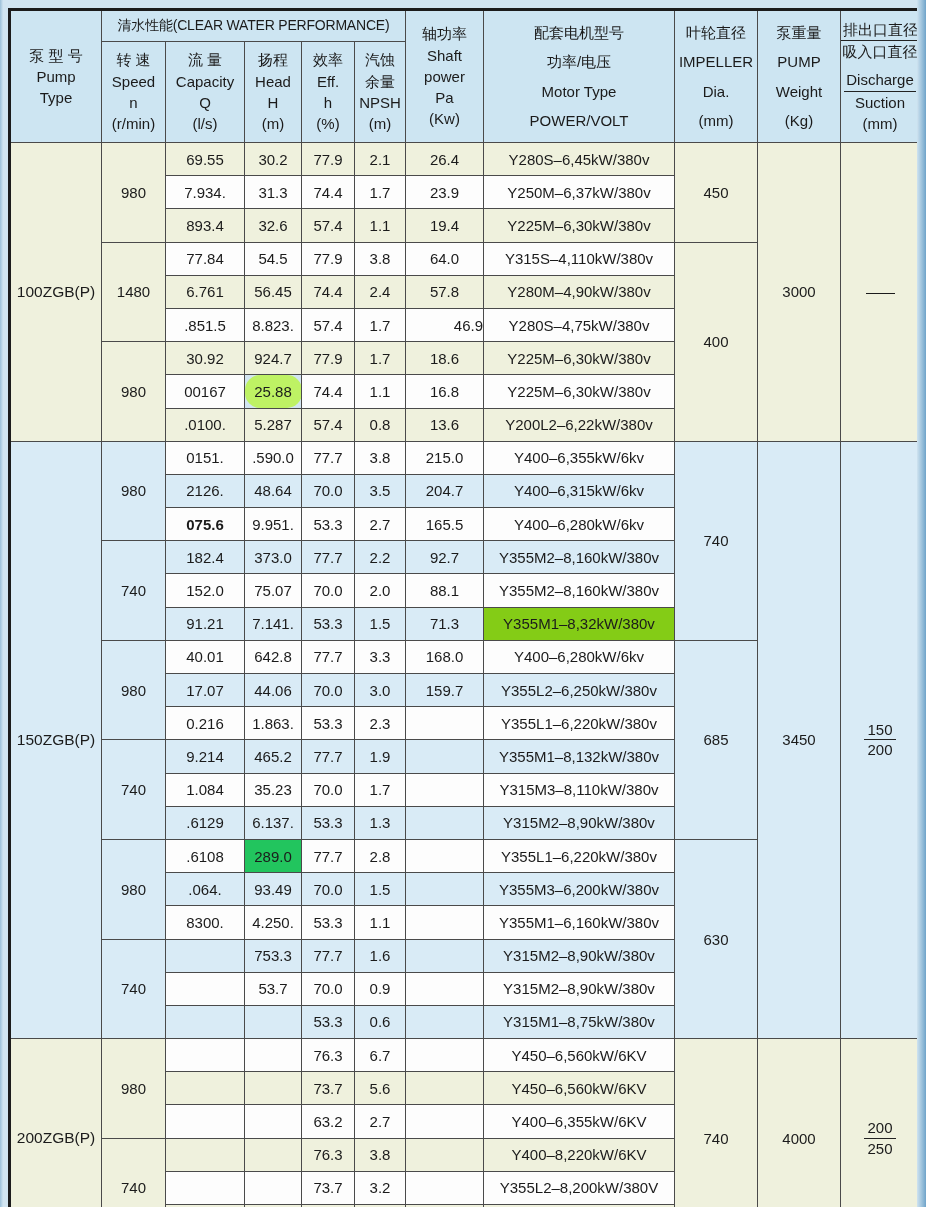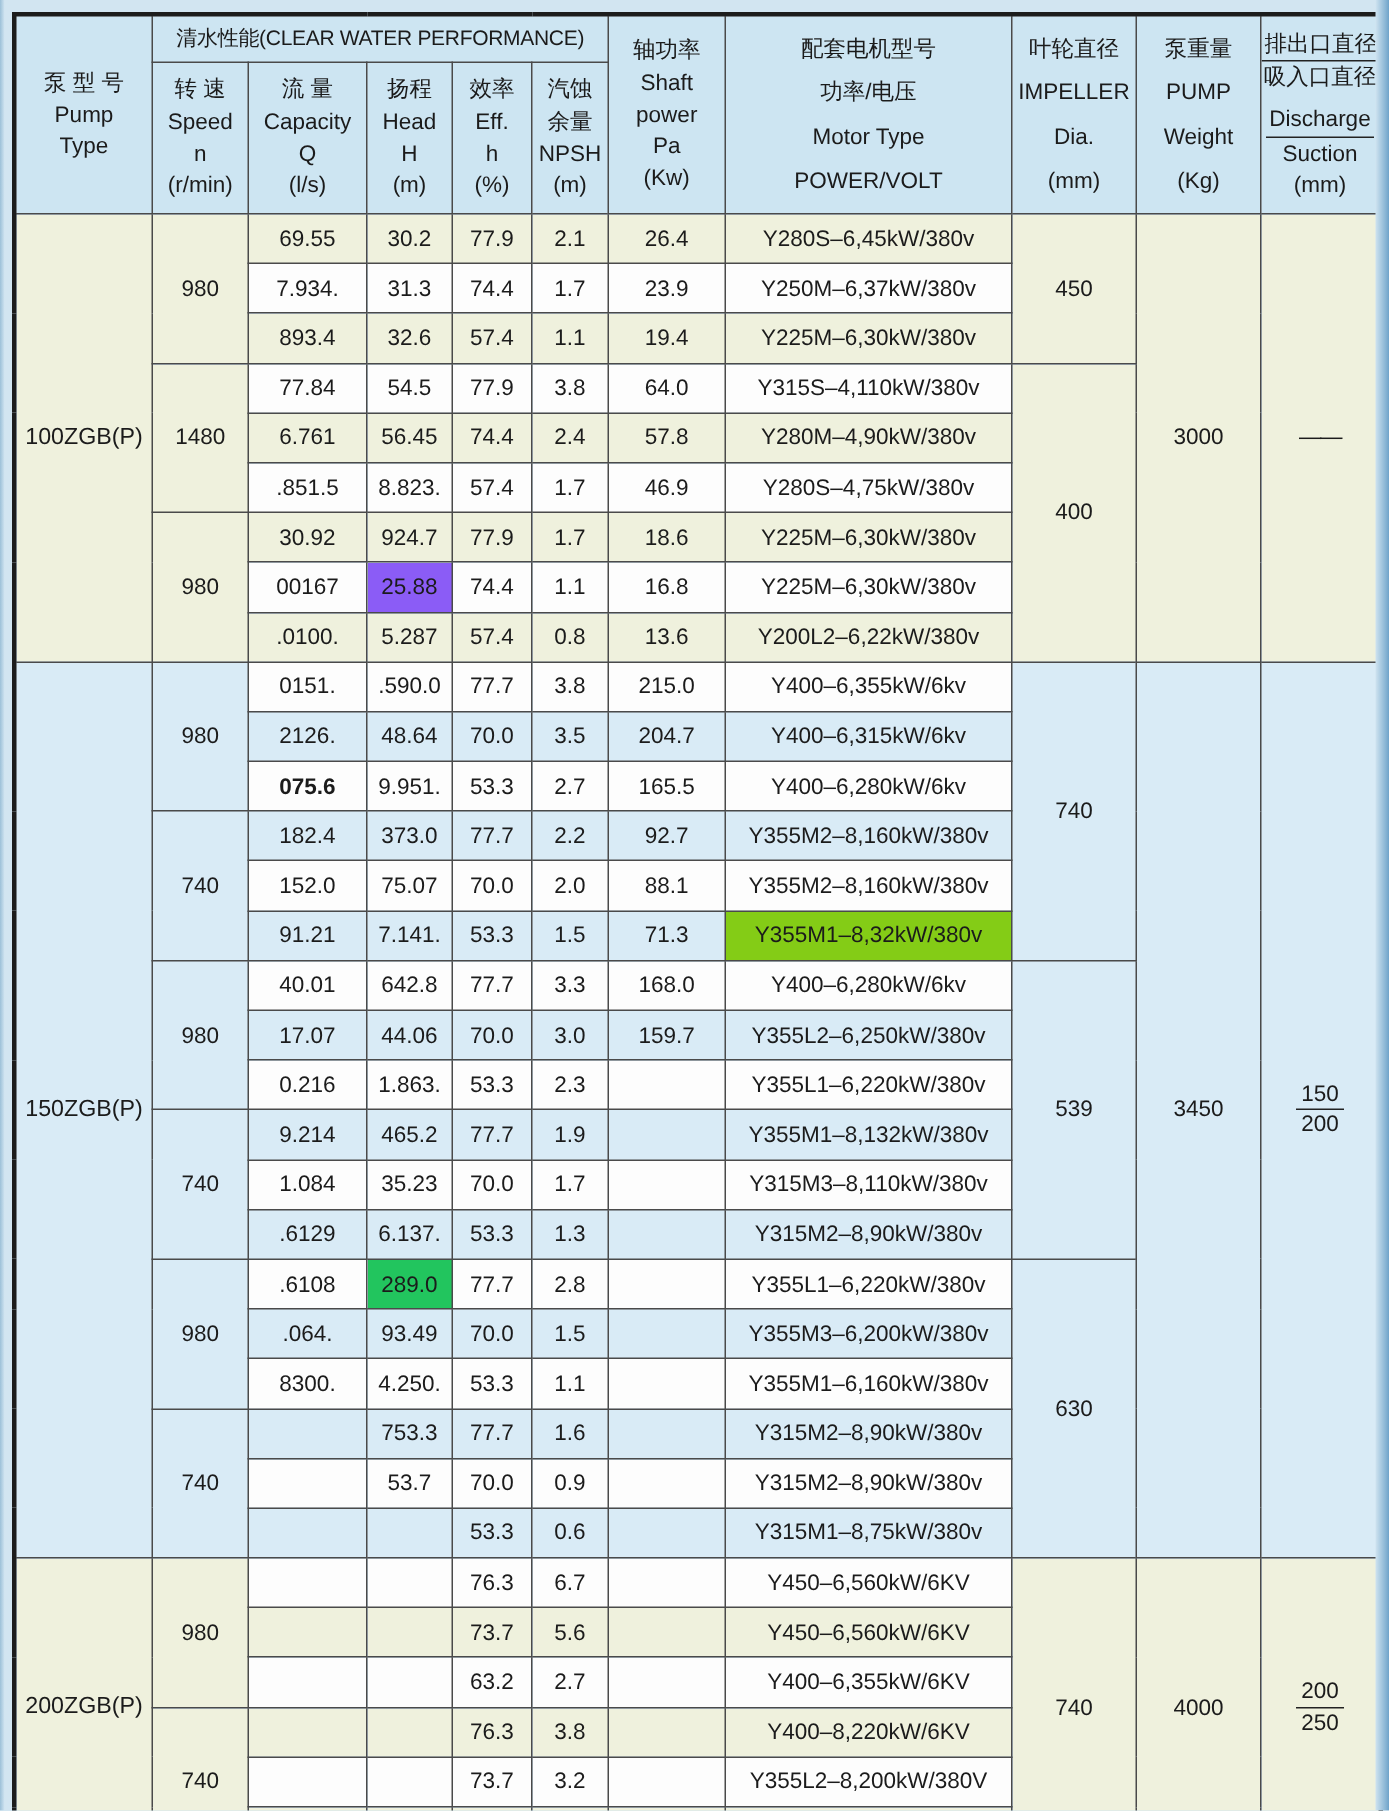--- a/index.html
+++ b/index.html
@@ -195,35 +195,35 @@
         <td style="background: rgb(239, 241, 221);">74.4</td>
         <td style="background: rgb(239, 241, 221);">2.4</td>
         <td style="background: rgb(239, 241, 221);">57.8</td>
         <td class="motor" style="background: rgb(239, 241, 221);">Y280M–4,90kW/380v</td>
       </tr>
       <tr>
         <td style="background: rgb(253, 253, 253);">.851.5</td>
         <td style="background: rgb(253, 253, 253);">8.823.</td>
         <td style="background: rgb(253, 253, 253);">57.4</td>
         <td style="background: rgb(253, 253, 253);">1.7</td>
-        <td style="background: rgb(253, 253, 253);">46.9</td>
+        <td style="background: rgb(253, 253, 253); text-align: right;">46.9</td>
         <td class="motor" style="background: rgb(253, 253, 253);">Y280S–4,75kW/380v</td>
       </tr>
       <tr>
         <td rowspan="3" style="background: rgb(239, 241, 221);">980</td>
         <td style="background: rgb(239, 241, 221);">30.92</td>
         <td style="background: rgb(239, 241, 221);">924.7</td>
         <td style="background: rgb(239, 241, 221);">77.9</td>
         <td style="background: rgb(239, 241, 221);">1.7</td>
         <td style="background: rgb(239, 241, 221);">18.6</td>
         <td class="motor" style="background: rgb(239, 241, 221);">Y225M–6,30kW/380v</td>
       </tr>
       <tr>
         <td style="background: rgb(253, 253, 253);">00167</td>
-        <td style="background: #8b5cf6;">25.88</td>
+        <td style="background: #bef264; border-radius: 15px;">25.88</td>
         <td style="background: rgb(253, 253, 253);">74.4</td>
         <td style="background: rgb(253, 253, 253);">1.1</td>
         <td style="background: rgb(253, 253, 253);">16.8</td>
         <td class="motor" style="background: rgb(253, 253, 253);">Y225M–6,30kW/380v</td>
       </tr>
       <tr>
         <td style="background: rgb(239, 241, 221);">.0100.</td>
         <td style="background: rgb(239, 241, 221);">5.287</td>
         <td style="background: rgb(239, 241, 221);">57.4</td>
         <td style="background: rgb(239, 241, 221);">0.8</td>
@@ -285,21 +285,21 @@
         <td class="motor" style="background: #84cc16;">Y355M1–8,32kW/380v</td>
       </tr>
       <tr>
         <td rowspan="3" style="background: rgb(217, 235, 246);">980</td>
         <td style="background: rgb(253, 253, 253);">40.01</td>
         <td style="background: rgb(253, 253, 253);">642.8</td>
         <td style="background: rgb(253, 253, 253);">77.7</td>
         <td style="background: rgb(253, 253, 253);">3.3</td>
         <td style="background: rgb(253, 253, 253); margin-top: 32px;">168.0</td>
         <td class="motor" style="background: rgb(253, 253, 253);">Y400–6,280kW/6kv</td>
-        <td rowspan="6" style="background: rgb(217, 235, 246);">539</td>
+        <td rowspan="6" style="background: rgb(217, 235, 246);">685</td>
       </tr>
       <tr>
         <td style="background: rgb(217, 235, 246);">17.07</td>
         <td style="background: rgb(217, 235, 246);">44.06</td>
         <td style="background: rgb(217, 235, 246);">70.0</td>
         <td style="background: rgb(217, 235, 246);">3.0</td>
         <td style="background: rgb(217, 235, 246);">159.7</td>
         <td class="motor" style="background: rgb(217, 235, 246);">Y355L2–6,250kW/380v</td>
       </tr>
       <tr>

